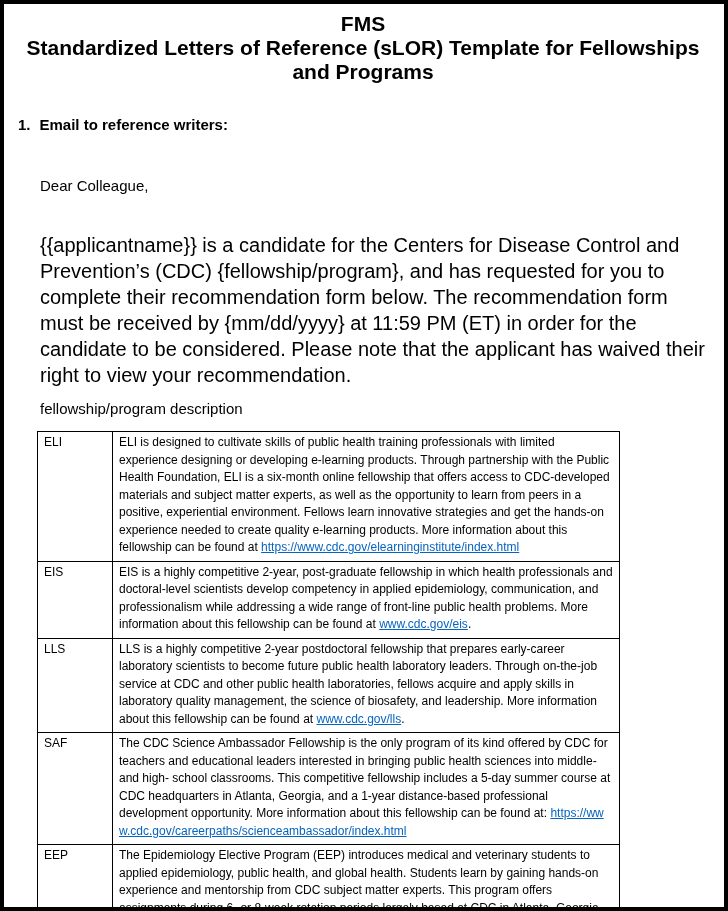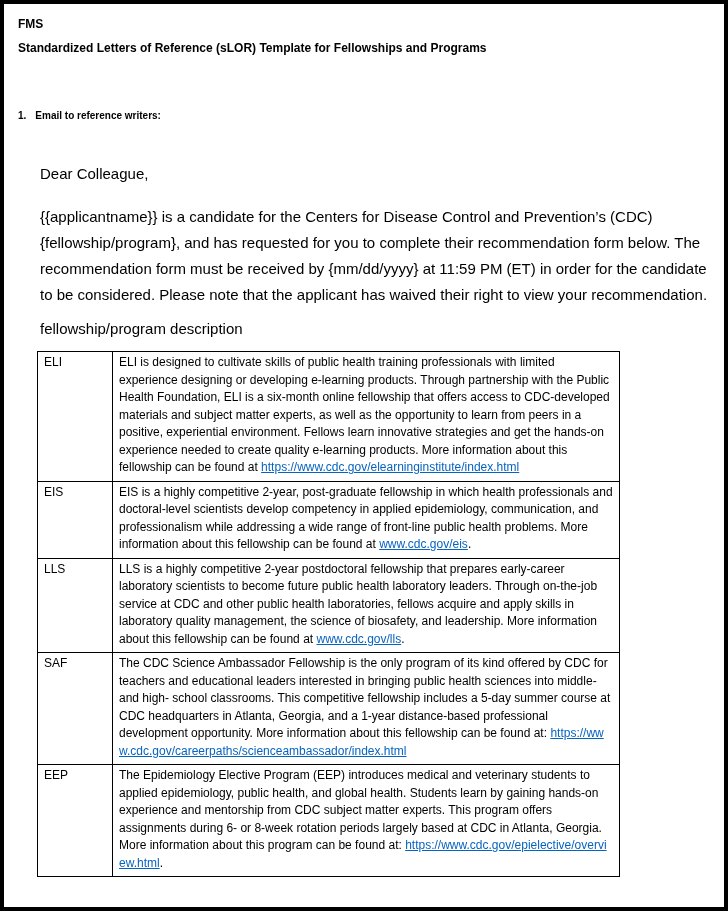--- a/index.html
+++ b/index.html
@@ -16,41 +16,41 @@
   .page {
     box-sizing: border-box;
     width: 728px;
     height: 911px;
     border: 4px solid #000000;
     background: #ffffff;
     overflow: hidden;
     padding: 8px 16px 0 14px;
   }
   .title-block {
-    text-align: left;
+    text-align: center;
     font-weight: bold;
-    font-size: 12px;
+    font-size: 21px;
     line-height: 24px;
   }
   .section-heading {
-    margin-top: 50px;
+    margin-top: 32px;
     font-weight: bold;
-    font-size: 10px;
+    font-size: 15px;
   }
   .sec-num {
     display: inline-block;
     margin-right: 9px;
   }
   .salutation {
     margin: 44px 0 0 22px;
     font-size: 15px;
   }
   .body-para {
-    margin: 22px 0 0 22px;
-    font-size: 15px;
+    margin: 38px 0 0 22px;
+    font-size: 20px;
     line-height: 26px;
   }
   .table-caption {
     margin: 12px 0 0 22px;
     font-size: 15px;
   }
   table.programs-table {
     margin: 14px 0 0 19px;
     width: 583px;
     border-collapse: collapse;

